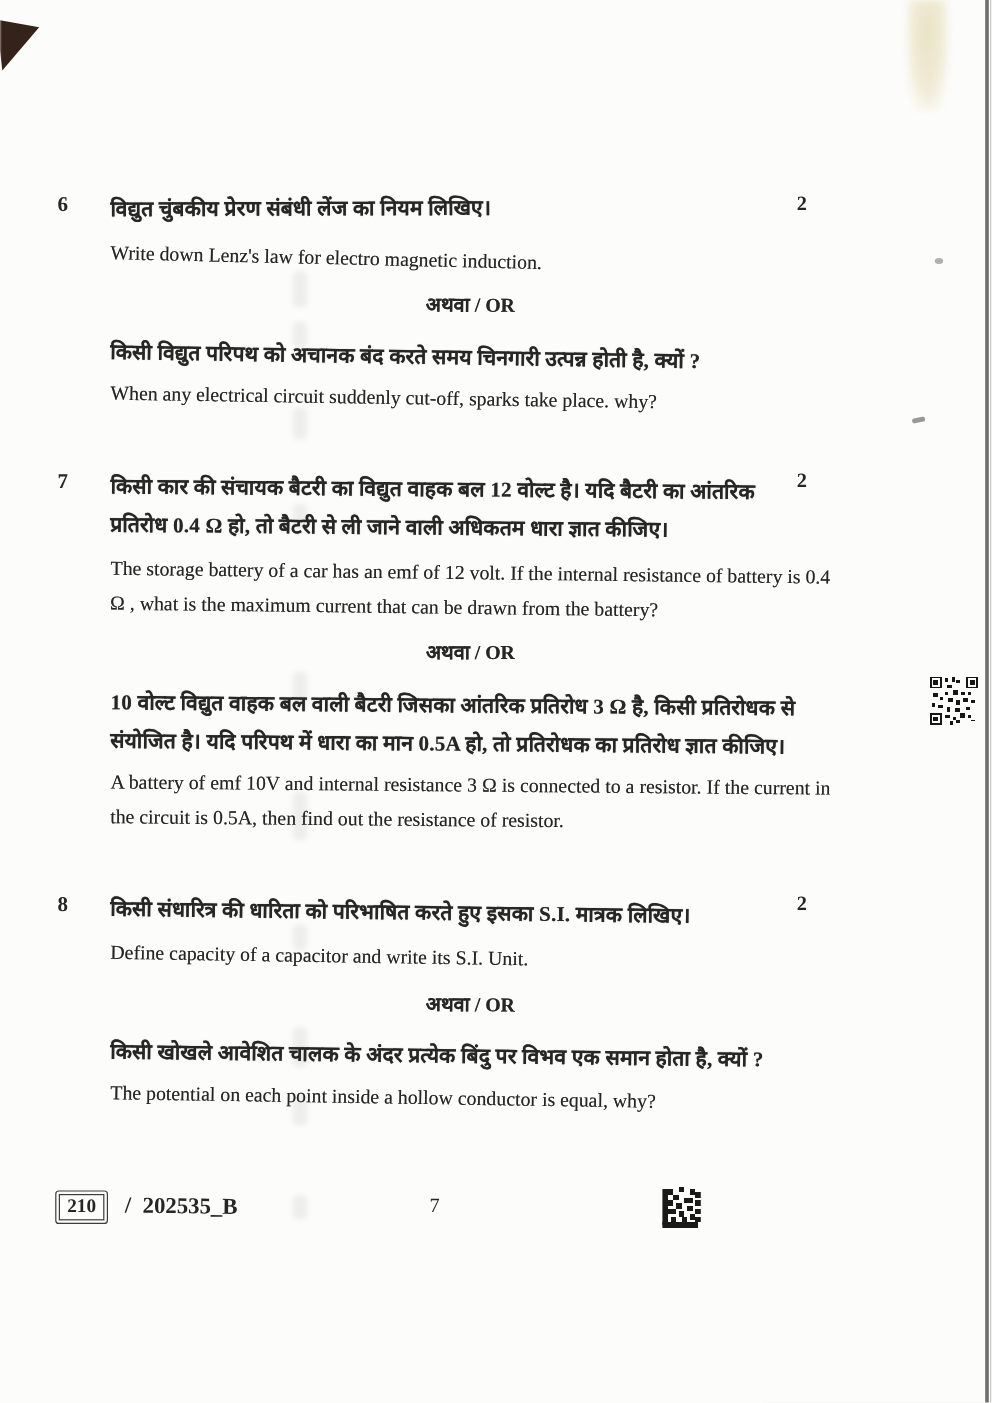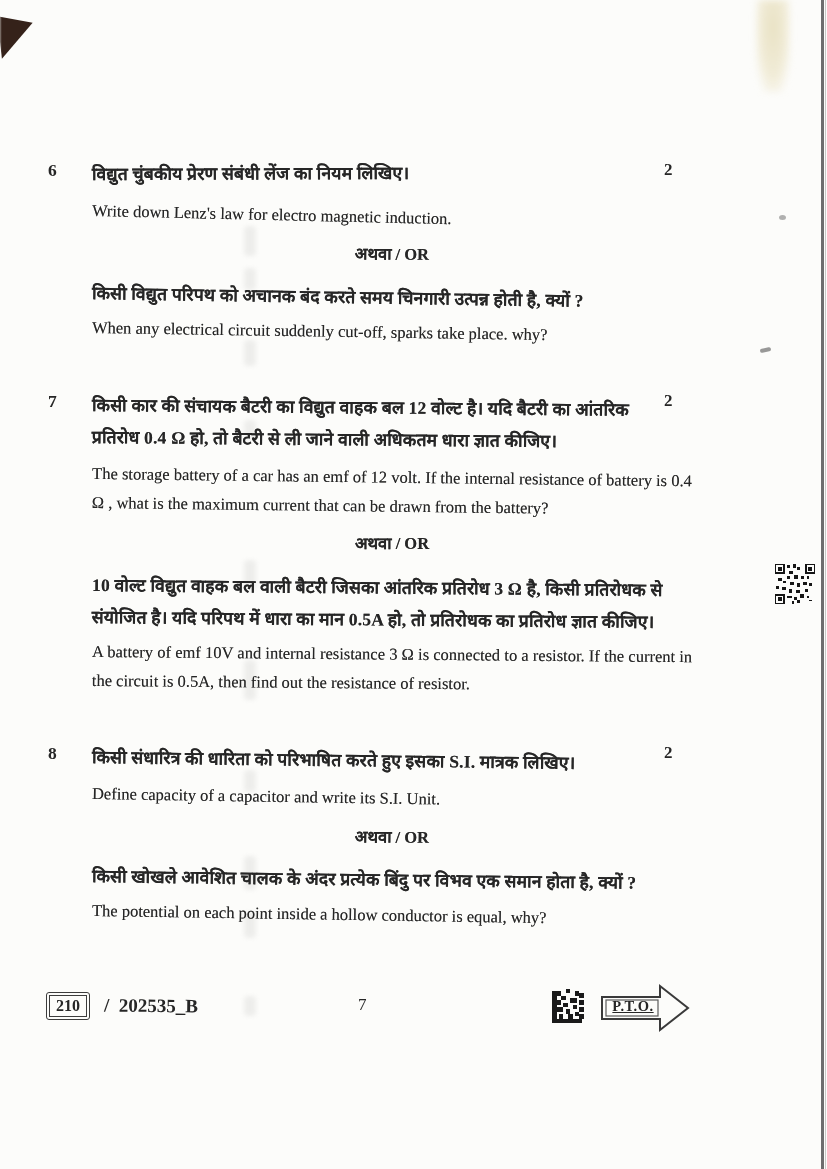--- a/index.html
+++ b/index.html
@@ -276,22 +276,15 @@
             <rect x="12" y="8" width="2" height="2"></rect>
           <rect x="6" y="9" width="2" height="2"></rect>
             <rect x="10" y="10" width="2" height="2"></rect>
             <rect x="3" y="11" width="2" height="2"></rect>
           <rect x="12" y="11" width="2" height="2"></rect>
             <rect x="7" y="11" width="2" height="2"></rect>
         </g>
       </svg>
     </span>
 
-    <span class="pto-arrow">
-      <svg width="94" height="52" viewBox="0 0 94 52">
-        <polygon points="4,15 62,15 62,4 90,26 62,48 62,37 4,37" fill="#fcfcfa" stroke="#3a3a3a" stroke-width="2"></polygon>
-        <rect x="8" y="18" width="52" height="16" fill="none" stroke="#5a5a5a" stroke-width="1.2"></rect>
-      </svg>
-      <span class="pto-label">P.T.O.</span>
-    </span>
   </div>
 
 </div>
 
 </body></html>

